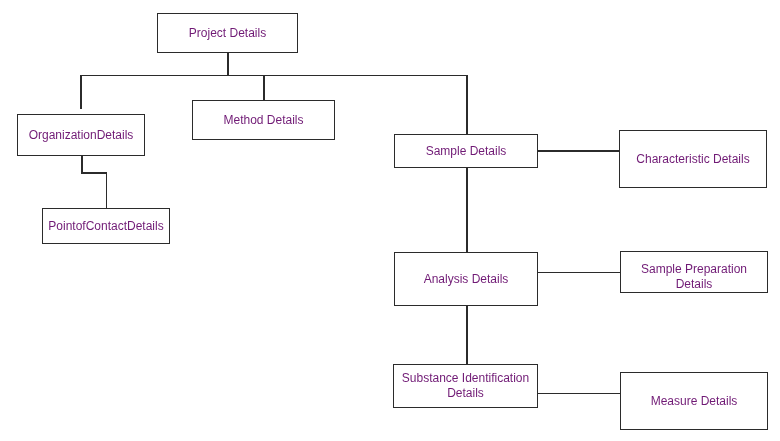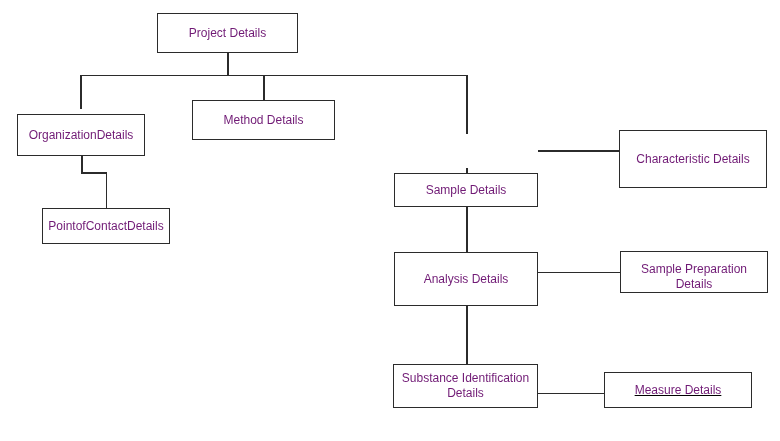--- a/index.html
+++ b/index.html
@@ -67,21 +67,21 @@
   </div>
 
   <div class="node" style="left:192px; top:100px; width:143px; height:40px;">
     <span class="node-label">Method Details</span>
   </div>
 
   <div class="node" style="left:42px;  top:208px; width:128px; height:36px;">
     <span class="node-label">PointofContactDetails</span>
   </div>
 
-  <div class="node" style="left:394px; top:134px; width:144px; height:34px;margin-top:39px;">
+  <div class="node" style="left:394px; top:134px; width:144px; height:34px;">
     <span class="node-label">Sample Details</span>
   </div>
 
   <div class="node" style="left:619px; top:130px; width:148px; height:58px;">
     <span class="node-label">Characteristic Details</span>
   </div>
 
   <div class="node" style="left:394px; top:252px; width:144px; height:54px;">
     <span class="node-label">Analysis Details</span>
   </div>
@@ -89,17 +89,17 @@
   <div class="node" style="left:620px; top:251px; width:148px; height:42px;align-items:flex-end;">
     <span class="node-label">Sample Preparation
 Details</span>
   </div>
 
   <div class="node" style="left:393px; top:364px; width:145px; height:44px;">
     <span class="node-label">Substance Identification
 Details</span>
   </div>
 
-  <div class="node" style="left:604px; top:372px; width:148px; height:36px;text-decoration:underline;">
+  <div class="node" style="left:620px; top:372px; width:148px; height:58px;">
     <span class="node-label">Measure Details</span>
   </div>
 
 </div>
 
 </body></html>

